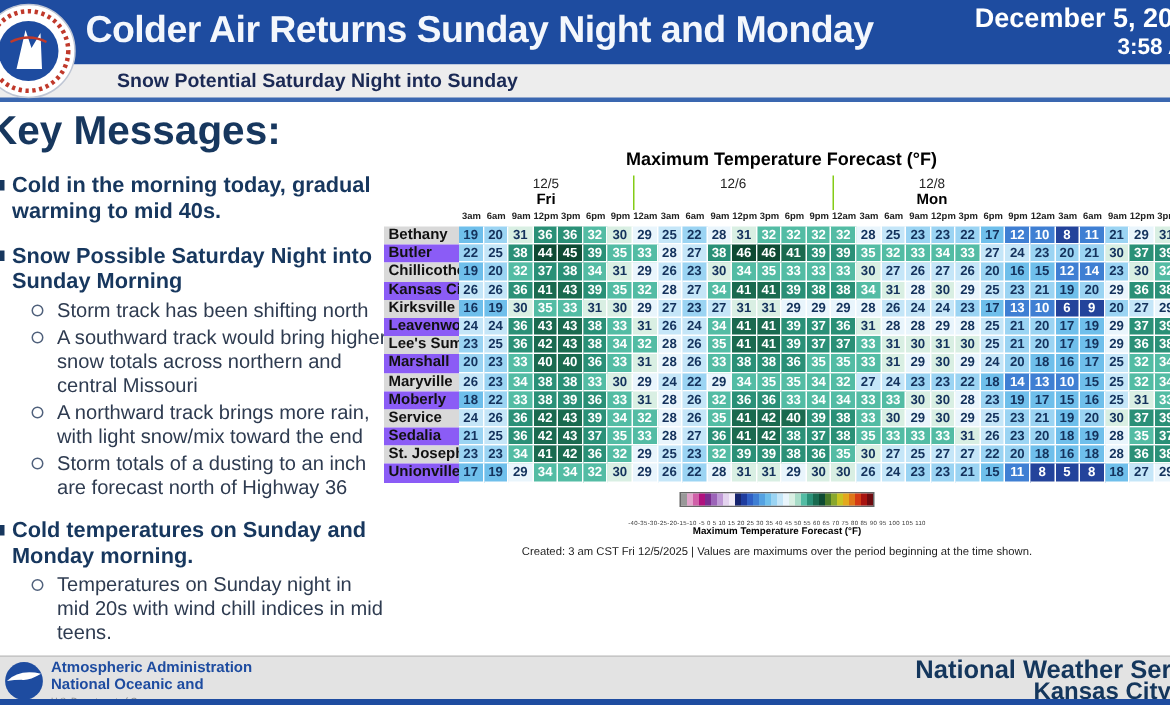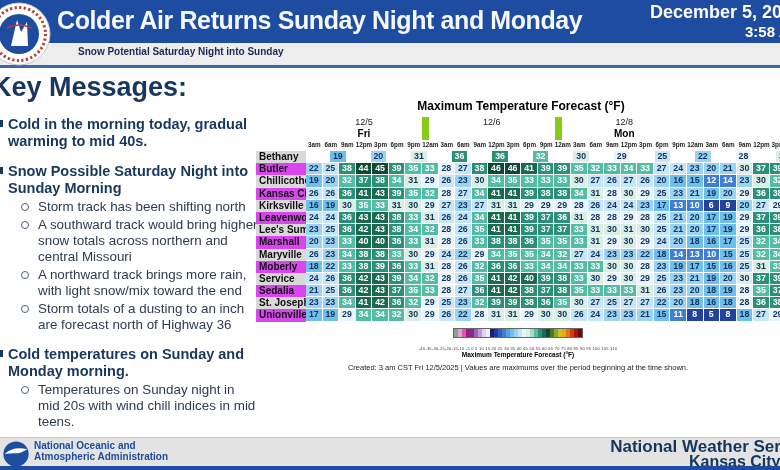--- a/index.html
+++ b/index.html
@@ -6,44 +6,44 @@
   .slide{position:relative;width:780px;height:470px;background:#fff;overflow:hidden;
          font-family:"Liberation Sans","DejaVu Sans",sans-serif;}
   
   .hdr{position:absolute;left:0;top:0;width:780px;height:43px;background:#1e4ca0;}
   .hdr-title{position:absolute;left:57px;top:6px;margin:0;font-size:25px;font-weight:bold;
              color:#f4f7fc;white-space:nowrap;letter-spacing:-0.4px;}
   .hdr-dt{position:absolute;right:-22px;top:3px;text-align:right;color:#fff;font-weight:bold;line-height:19px;}
   .hdr-dt .dt1{font-size:18px;} .hdr-dt .dt2{font-size:15px;}
   .subbar{position:absolute;left:0;top:43px;width:780px;height:22px;background:#ededed;
           border-bottom:3px solid #3a67b0;}
-  .subtitle{position:absolute;left:78px;top:3px;font-size:10px;font-weight:bold;color:#1b2a55;white-space:nowrap;}
+  .subtitle{position:absolute;left:78px;top:3px;font-size:13px;font-weight:bold;color:#1b2a55;white-space:nowrap;}
   .nwslogo{position:absolute;left:-13px;top:2px;width:64px;height:64px;z-index:6;}
   
   .left{position:absolute;left:8px;top:72px;width:250px;}
   .km-h{margin:0 0 2px -16px;font-size:27px;font-weight:bold;color:#17375e;white-space:nowrap;}
   .l1{position:relative;margin-top:13px;font-size:14.5px;font-weight:bold;color:#17375e;line-height:17px;}
   .sq{position:absolute;left:-12px;top:4px;width:7px;height:7px;background:#17375e;}
   .l2{position:relative;margin-top:2px;padding-left:30px;font-size:13.4px;font-weight:normal;
       color:#2e3b50;line-height:16px;}
   .ci{position:absolute;left:13px;top:4px;width:6px;height:6px;border:1.5px solid #50617c;border-radius:50%;}
   
   .right{position:absolute;left:256px;top:99px;width:524px;height:300px;overflow:hidden;}
   .ttitle{width:530px;text-align:center;font-size:12px;font-weight:bold;color:#000;margin:0 0 4px 0;}
   .dayrow{display:grid;}
-  .daycell{text-align:center;border-left:7px solid #84cc16;}
+  .daycell{text-align:center;border-left:1px solid #84cc16;}
   .daycell.first{border-left:none;}
   .d-date{font-size:9px;color:#222;line-height:11px;}
   .d-name{font-size:10px;font-weight:bold;color:#000;line-height:12px;}
   .timerow{display:grid;margin-bottom:1px;}
   .tcell{font-size:6.3px;font-weight:bold;color:#222;line-height:10px;text-align:center;white-space:nowrap;overflow:visible;}
   .trow{display:grid;}
   .rlabel{font-size:10px;font-weight:bold;color:#111;line-height:12.2px;height:12.2px;
           padding-left:3px;box-sizing:border-box;white-space:nowrap;overflow:hidden;}
-  .rlabel.odd{background:#d9d9d9;} .rlabel.even{background:#d946ef;}
+  .rlabel.odd{background:#d9d9d9;} .rlabel.even{background:#8b5cf6;}
   .cell{font-size:8.8px;font-weight:bold;text-align:center;line-height:11.2px;height:12.2px;
         box-sizing:border-box;border-right:1px solid #fff;border-bottom:1px solid #fff;}
   .legendwrap{width:524px;text-align:center;margin-top:6px;}
   .lbar{display:inline-flex;height:8px;border:1px solid #666;vertical-align:top;}
   .lseg{width:4px;height:8px;}
   .lticks{font-size:4px;line-height:5px;color:#333;letter-spacing:0.25px;white-space:nowrap;}
   .llabel{font-size:6.5px;font-weight:bold;color:#000;line-height:8px;}
   .caption{width:524px;text-align:center;font-size:7.5px;color:#222;margin-top:4px;}
   
   .ftr{position:absolute;left:0;top:437px;width:780px;height:30px;background:#e3e3e3;
@@ -135,21 +135,21 @@
         <div class="tcell">6pm</div>
         <div class="tcell">9pm</div>
         <div class="tcell">12am</div>
         <div class="tcell">3am</div>
         <div class="tcell">6am</div>
         <div class="tcell">9am</div>
         <div class="tcell">12pm</div>
         <div class="tcell">3pm</div>
       </div>
     <div id="tbody">
-        <div class="trow" style="grid-template-columns: 50px repeat(29, 16.57px); gap: 24px;">
+        <div class="trow" style="grid-template-columns: 50px repeat(29, 16.57px);">
           <div class="rlabel odd">Bethany</div>
           <div class="cell" style="background: rgb(111, 191, 235); color: rgb(20, 50, 92);">19</div>
           <div class="cell" style="background: rgb(155, 212, 243); color: rgb(20, 50, 92);">20</div>
           <div class="cell" style="background: rgb(217, 239, 227); color: rgb(20, 50, 92);">31</div>
           <div class="cell" style="background: rgb(42, 144, 119); color: rgb(255, 255, 255);">36</div>
           <div class="cell" style="background: rgb(42, 144, 119); color: rgb(255, 255, 255);">36</div>
           <div class="cell" style="background: rgb(83, 188, 164); color: rgb(255, 255, 255);">32</div>
           <div class="cell" style="background: rgb(217, 239, 227); color: rgb(20, 50, 92);">30</div>
           <div class="cell" style="background: rgb(233, 245, 252); color: rgb(20, 50, 92);">29</div>
           <div class="cell" style="background: rgb(197, 230, 248); color: rgb(20, 50, 92);">25</div>
@@ -631,22 +631,22 @@
     </div>
     <div class="caption">Created: 3 am CST Fri 12/5/2025  |  Values are maximums over the period beginning at the time shown.</div>
   </section>
 
   <div class="ftr">
     <svg viewBox="0 0 32 32" style="position:absolute;left:3px;top:3px;width:26px;height:26px">
       <circle cx="16" cy="16" r="15.5" fill="#1e4ca0"></circle>
       <path d="M2 16 Q12 6 30 10 Q20 16 14 15 Q8 15 2 16 Z" fill="#ffffff"></path>
     </svg>
     <div class="noaatxt">
+      <div class="noaa1">Atmospheric Administration</div>
       <div class="noaa1">National Oceanic and</div>
-      <div class="noaa1">Atmospheric Administration</div>
       <div class="noaa3">U.S. Department of Commerce</div>
     </div>
     <div class="office">
       <div class="off1">National Weather Service</div>
       <div class="off2">Kansas City, MO</div>
     </div>
   </div>
   <div class="strip"></div>
 
 </div>

